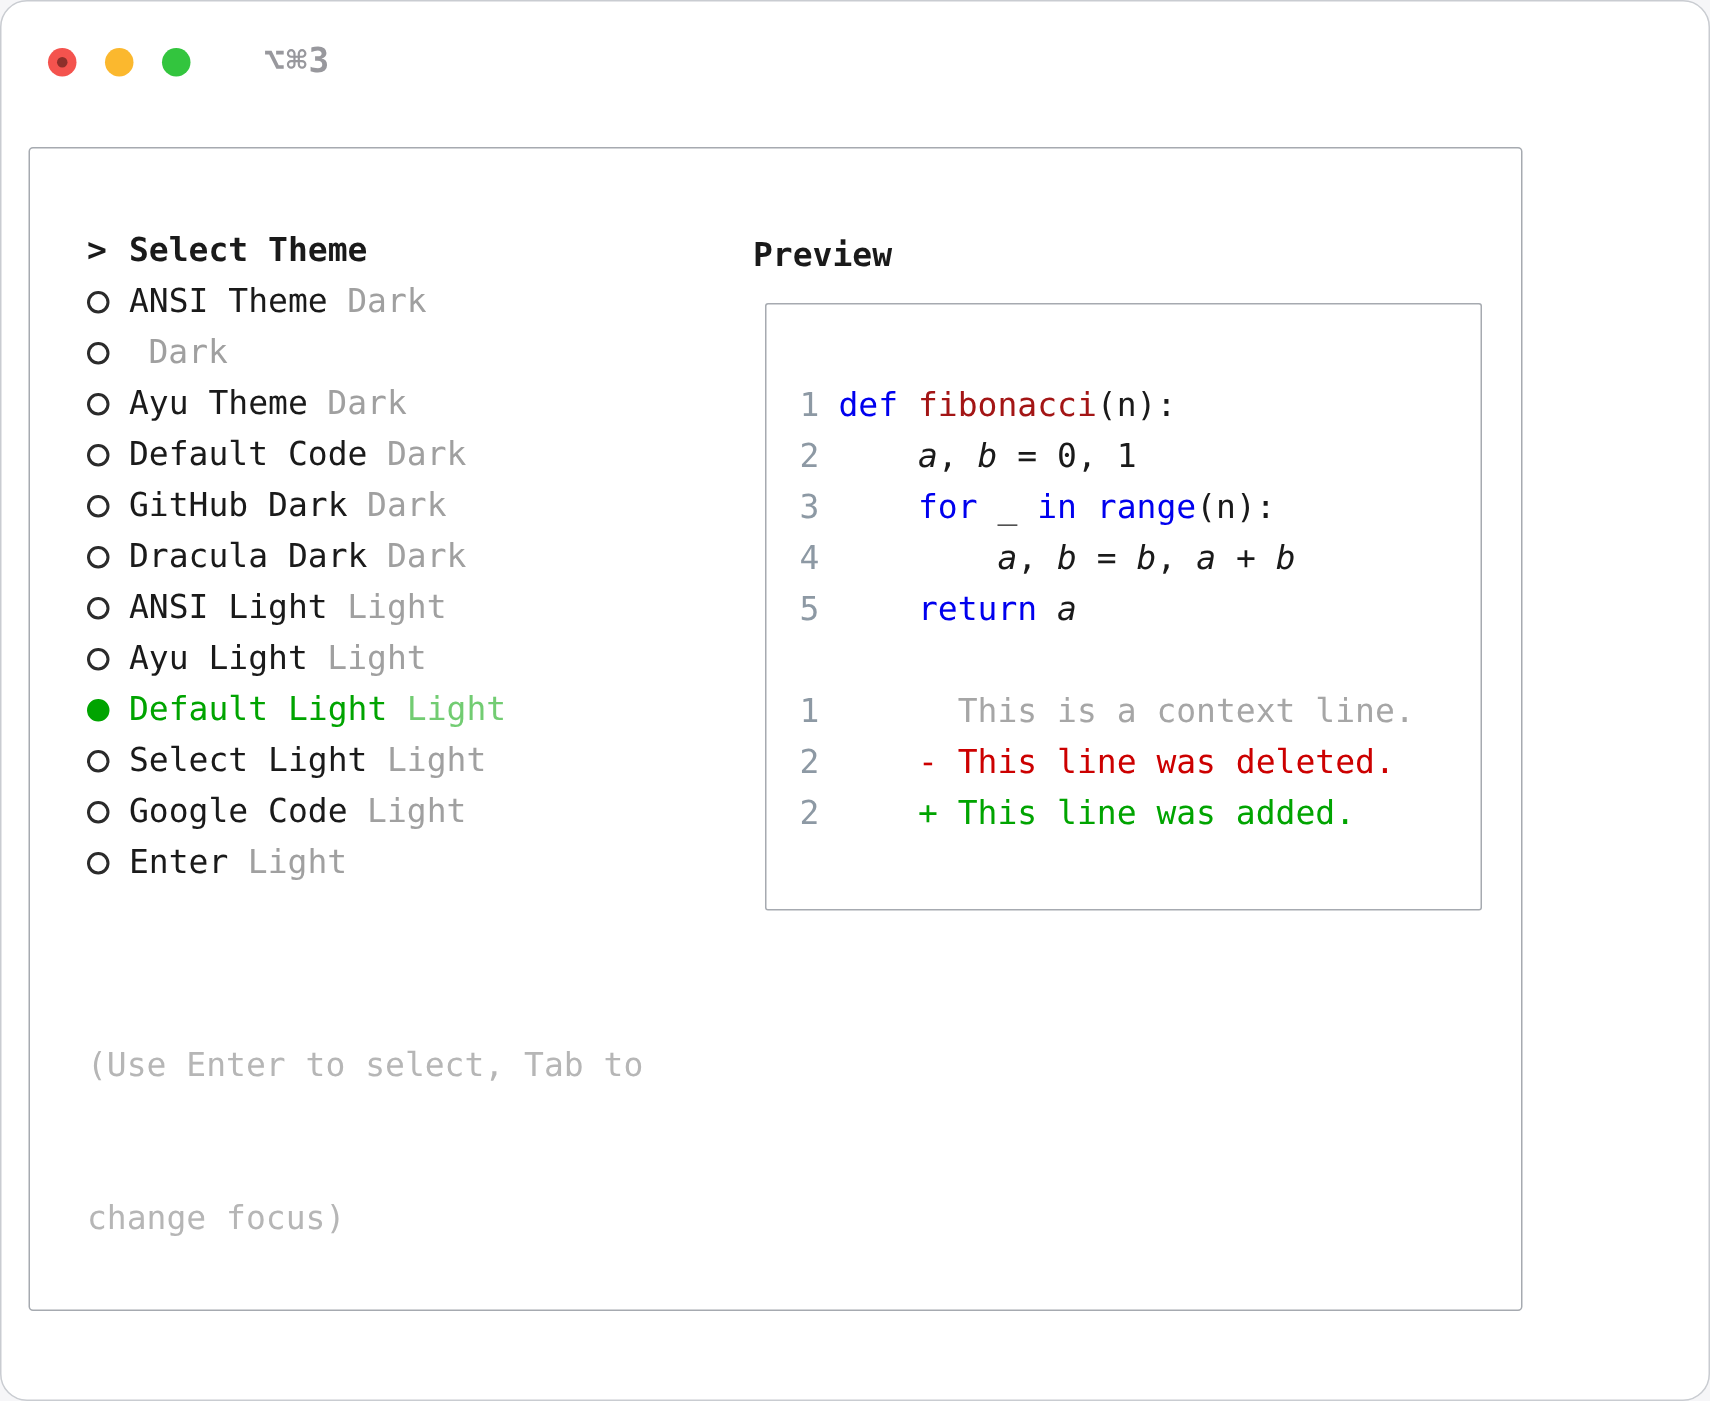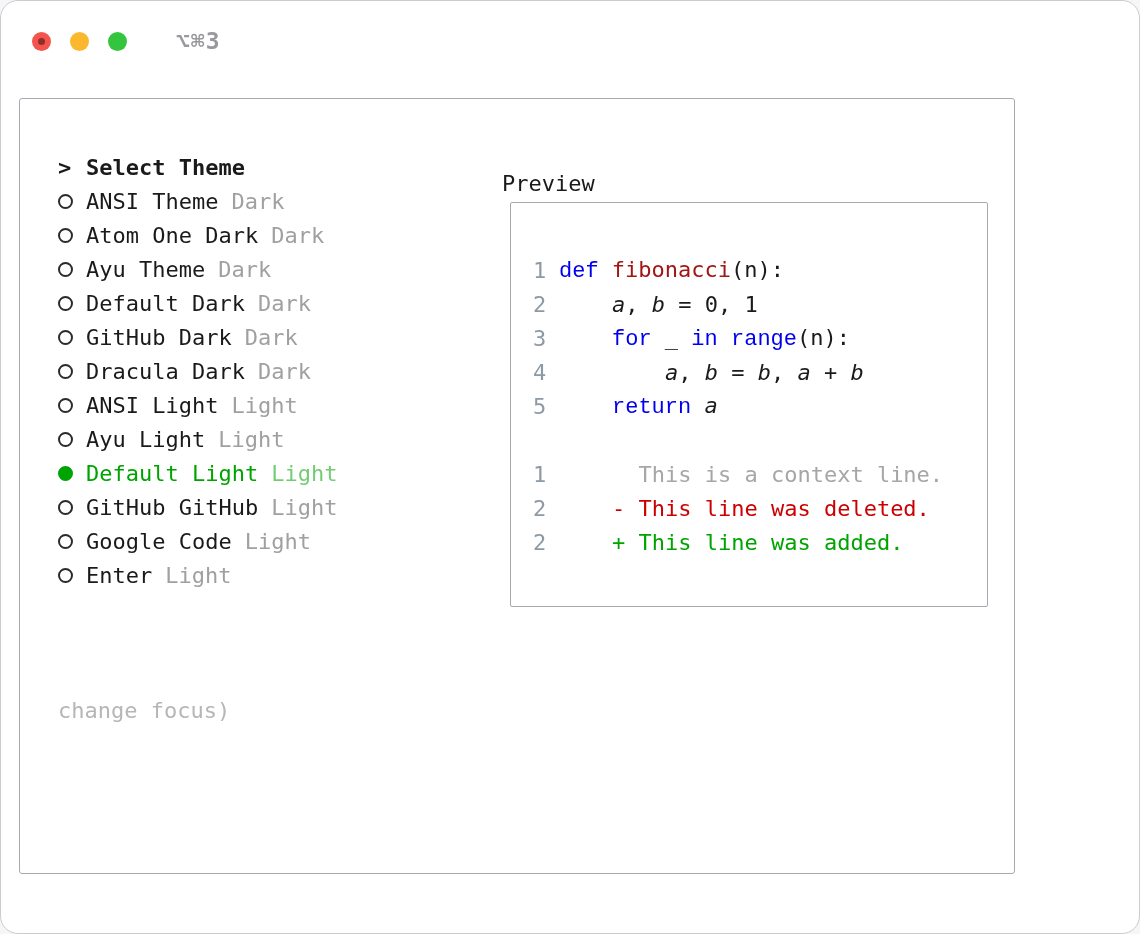--- a/index.html
+++ b/index.html
@@ -56,32 +56,32 @@
   .tname{color:#1a1a1a;}
   .tvariant{color:var(--muted);margin-left:13px;}
   .theme-row.selected .tname{color:var(--green);}
   .theme-row.selected .tvariant{color:var(--green);opacity:.55;}
   .apply-section{margin-top:34px;}
   .apply-title{height:34px;display:flex;align-items:center;padding-left:28px;font-weight:bold;}
   .apply-row.selected .tname{color:var(--green);}
   .help{margin-top:34px;color:#b6b6b6;line-height:34px;white-space:pre;}
   
   .preview-title{
-    position:absolute;left:482px;top:68px;height:34px;line-height:34px;
-    font-weight:normal;font-size:22px;white-space:pre;
+    position:absolute;left:482px;top:55px;height:34px;line-height:34px;
+    font-weight:bold;font-size:22px;white-space:pre;
   }
   .preview-panel{
     position:absolute;left:490px;top:103px;width:478px;height:405px;
     border:1.5px solid #a6aab0;border-radius:2px;background:#fff;
   }
   .code{padding:51px 0 0 22px;font-size:22px;line-height:34px;white-space:pre;}
   .cline{height:34px;display:flex;align-items:center;white-space:pre;}
   .gut{width:26px;color:#8d99a4;flex:none;}
   .tok-plain{color:#1a1a1a;}
-  .tok-kw{color:var(--kw);font-family:Liberation Mono, monospace;}
+  .tok-kw{color:var(--kw);}
   .tok-fn{color:var(--fn);}
   .tok-var{font-style:italic;color:#1a1a1a;}
   .diff-context{color:#a6a6a6;}
   .diff-deleted{color:var(--del);}
   .diff-added{color:var(--green);}
 </style>
 </head>
 <body>
 
 <div class="window">
@@ -96,35 +96,36 @@
   <div class="main-box">
 
     <div class="left-col">
       <div class="row header-row">
         <span class="prompt">&gt;</span>
         <span>Select Theme</span>
       </div>
 
       <div>
           <div class="row theme-row"><span class="radio"></span><span class="tname">ANSI Theme</span><span class="tvariant">Dark</span></div>
-          <div class="row theme-row"><span class="radio"></span><span class="tname">Atom One Dark</span><span class="tvariant">Dark</span></div>
+          <div class="row theme-row"><span class="radio"></span><span class="tvariant">Dark</span></div>
           <div class="row theme-row"><span class="radio"></span><span class="tname">Ayu Theme</span><span class="tvariant">Dark</span></div>
-          <div class="row theme-row"><span class="radio"></span><span class="tname">Default Dark</span><span class="tvariant">Dark</span></div>
+          <div class="row theme-row"><span class="radio"></span><span class="tname">Default Code</span><span class="tvariant">Dark</span></div>
           <div class="row theme-row"><span class="radio"></span><span class="tname">GitHub Dark</span><span class="tvariant">Dark</span></div>
           <div class="row theme-row"><span class="radio"></span><span class="tname">Dracula Dark</span><span class="tvariant">Dark</span></div>
           <div class="row theme-row"><span class="radio"></span><span class="tname">ANSI Light</span><span class="tvariant">Light</span></div>
           <div class="row theme-row"><span class="radio"></span><span class="tname">Ayu Light</span><span class="tvariant">Light</span></div>
           <div class="row theme-row selected"><span class="radio"></span><span class="tname">Default Light</span><span class="tvariant">Light</span></div>
-          <div class="row theme-row"><span class="radio"></span><span class="tname">GitHub GitHub</span><span class="tvariant">Light</span></div>
+          <div class="row theme-row"><span class="radio"></span><span class="tname">Select Light</span><span class="tvariant">Light</span></div>
           <div class="row theme-row"><span class="radio"></span><span class="tname">Google Code</span><span class="tvariant">Light</span></div>
           <div class="row theme-row"><span class="radio"></span><span class="tname">Enter</span><span class="tvariant">Light</span></div>
         </div>
 
 
       <div class="help">
+        <div>(Use Enter to select, Tab to</div>
         <div>change focus)</div>
       </div>
     </div>
 
     <div class="preview-title">Preview</div>
 
     <div class="preview-panel">
       <div class="code"><div class="cline"><span class="gut">1</span><span class="ctext"><span class="tok-kw">def</span><span class="tok-plain"> </span><span class="tok-fn">fibonacci</span><span class="tok-plain">(n):</span></span></div><div class="cline"><span class="gut">2</span><span class="ctext"><span class="tok-plain">    </span><span class="tok-var">a</span><span class="tok-plain">, </span><span class="tok-var">b</span><span class="tok-plain"> = 0, 1</span></span></div><div class="cline"><span class="gut">3</span><span class="ctext"><span class="tok-plain">    </span><span class="tok-kw">for</span><span class="tok-plain"> _ </span><span class="tok-kw">in</span><span class="tok-plain"> </span><span class="tok-kw">range</span><span class="tok-plain">(n):</span></span></div><div class="cline"><span class="gut">4</span><span class="ctext"><span class="tok-plain">        </span><span class="tok-var">a</span><span class="tok-plain">, </span><span class="tok-var">b</span><span class="tok-plain"> = </span><span class="tok-var">b</span><span class="tok-plain">, </span><span class="tok-var">a</span><span class="tok-plain"> + </span><span class="tok-var">b</span></span></div><div class="cline"><span class="gut">5</span><span class="ctext"><span class="tok-plain">    </span><span class="tok-kw">return</span><span class="tok-plain"> </span><span class="tok-var">a</span></span></div><div class="cline blank"></div><div class="cline"><span class="gut">1</span><span class="ctext diff-context">      This is a context line.</span></div><div class="cline"><span class="gut">2</span><span class="ctext diff-deleted">    - This line was deleted.</span></div><div class="cline"><span class="gut">2</span><span class="ctext diff-added">    + This line was added.</span></div></div>
     </div>
 

